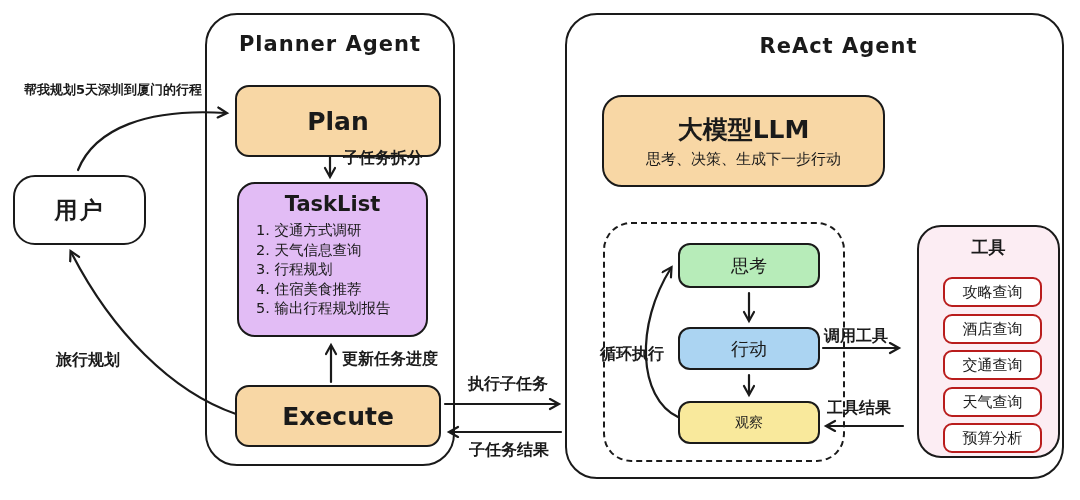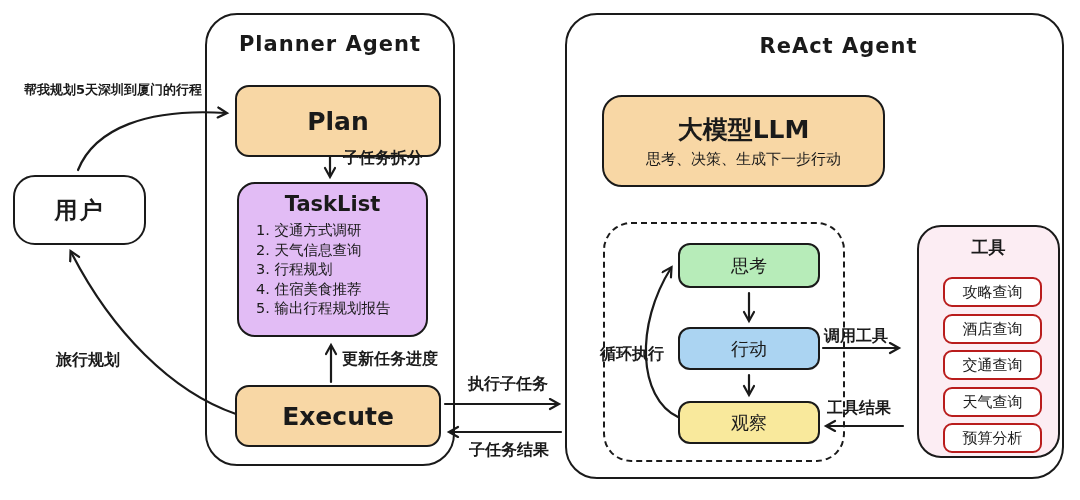--- a/index.html
+++ b/index.html
@@ -86,21 +86,21 @@
 
   <div class="abs" style="left:603px;top:222px;width:242px;height:240px;border:2.5px dashed #1a1a1a;border-radius:28px;"></div>
 
   <div class="node fill-blue" style="left:678px;top:327px;width:142px;height:43px;border-radius:12px;">
     <span style="font-size:18px;font-weight:500;">行动</span>
   </div>
   <div class="node fill-green" style="left:678px;top:243px;width:142px;height:45px;border-radius:12px;">
     <span style="font-size:18px;font-weight:500;">思考</span>
   </div>
   <div class="node fill-yellow" style="left:678px;top:401px;width:142px;height:43px;border-radius:12px;">
-    <span style="font-size:18px;font-weight:500;">观察</span>
+    <span style="font-size:14px;font-weight:500;">观察</span>
   </div>
 
   <div class="node fill-pink" style="left:905px;top:225px;width:143px;height:233px;border-radius:24px;
               justify-content:flex-start;align-items:stretch;flex-direction:column;margin-left:12px;">
     <div style="text-align:center;font-size:17px;font-weight:bold;margin-top:9px;">工具</div>
     <div class="tool-item" style="top:50px;">攻略查询</div>
     <div class="tool-item" style="top:87px;">酒店查询</div>
     <div class="tool-item" style="top:123px;">交通查询</div>
     <div class="tool-item" style="top:196px;">预算分析</div>
     <div class="tool-item" style="top:160px;">天气查询</div>

